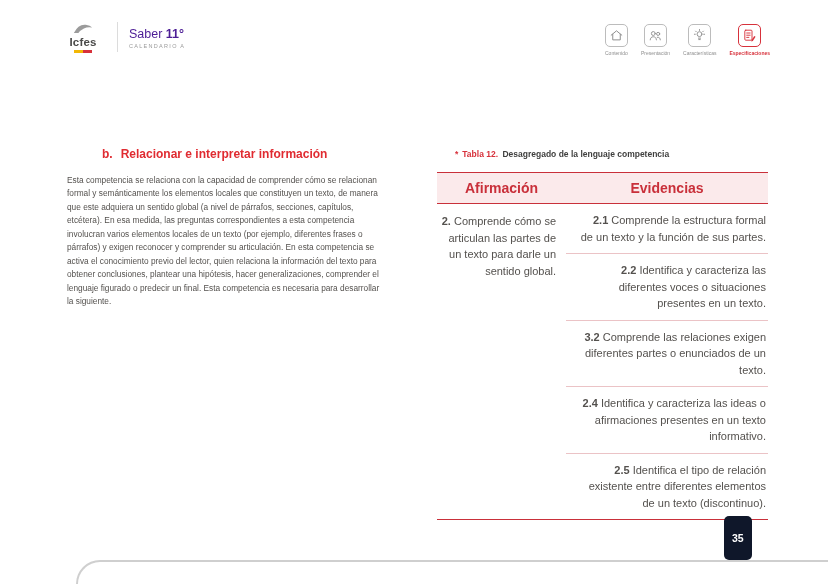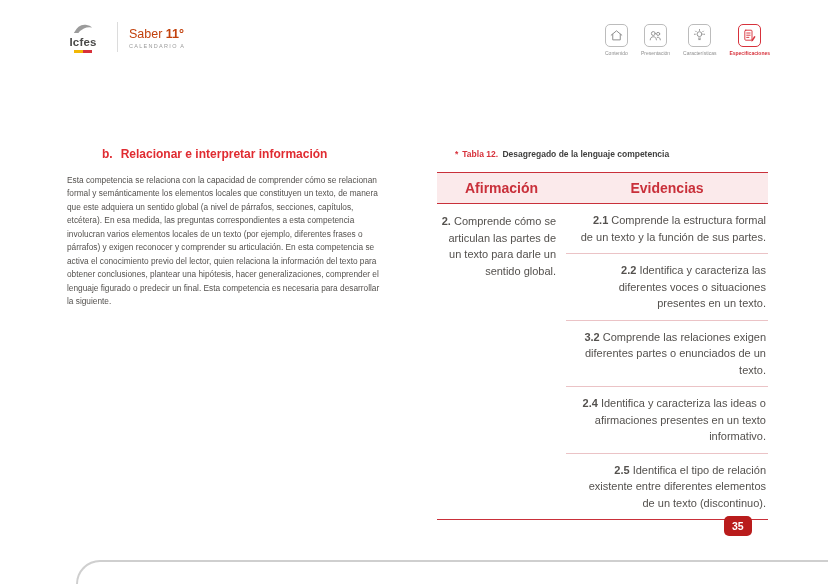--- a/index.html
+++ b/index.html
@@ -10,21 +10,21 @@
   
   .brand { position:absolute; left:60px; top:22px; display:flex; align-items:center; }
   .logo { display:flex; flex-direction:column; align-items:center; width:46px; }
   .logo-mark { height:13px; margin-bottom:1px; }
   .logo-word { font-size:11.5px; font-weight:bold; color:#4a4a49; letter-spacing:.2px; }
   .logo-flag { display:flex; margin-top:2px; }
   .f-y { width:9px; height:2.5px; background:#F2B705; display:block; }
   .f-r { width:9px; height:2.5px; background:#D7313B; display:block; }
   .brand-divider { width:1px; background:#dcdcdc; height:30px; margin:0 11px; }
   .title-block { padding-top:1px; }
-  .doc-title { font-size:12.5px; color:#c2410c; }
+  .doc-title { font-size:12.5px; color:#4c1d95; }
   .doc-title .tnum { font-weight:bold; }
   .doc-subtitle { font-size:5.5px; color:#9b9b9b; letter-spacing:1.3px; margin-top:2px; }
 
   .nav { position:absolute; right:58px; top:24px; display:flex; gap:13px; }
   .nav-item { display:flex; flex-direction:column; align-items:center; cursor:pointer; }
   .icon-box { width:23px; height:23px; border:1px solid #bcbcbc; border-radius:5px;
               display:flex; align-items:center; justify-content:center; background:#fff; }
   .nav-label { font-size:5px; color:#8f8f8f; margin-top:3px; white-space:nowrap; }
   .nav-item.active .icon-box { border-color:#D7313B; }
   .nav-item.active .nav-label { color:#D7313B; font-weight:bold; }
@@ -47,22 +47,22 @@
                    padding:7px 4px; border-top:1px solid #C9303A; border-bottom:1px solid #C9303A;
                    text-align:center; }
   .comp-table td { font-size:11px; color:#54514e; line-height:1.5; vertical-align:top;text-align:right; }
   .comp-table td.afirm { padding:9px 10px 9px 2px; border-bottom:1px solid #C9303A; }
   .comp-table td.evid  { padding:8px 2px 8px 12px; }
   .comp-table tbody tr + tr td.evid { border-top:1px solid #EBC3C6; }
   .comp-table tbody tr:last-child td.evid { border-bottom:1px solid #C9303A; }
   .comp-table b { font-weight:bold; }
 
   
-  .page-badge { position:absolute; left:724px; top:516px; background:#b91c1c; color:#fff;
-                font-size:10.5px; font-weight:bold; padding:4px 8px; border-radius:5px; }
+  .page-badge { position:absolute; left:724px; top:516px; background:#0f172a; color:#fff;
+                font-size:10.5px; font-weight:bold; padding:16px 8px; border-radius:5px; }
   .bottom-curve { position:absolute; left:76px; top:560px; width:800px; height:80px;
                   border-top:2px solid #cfcfcf; border-left:2px solid #cfcfcf;
                   border-top-left-radius:24px; }
 </style>
 </head>
 <body>
 
 <div class="page">
 
   <div class="brand">

